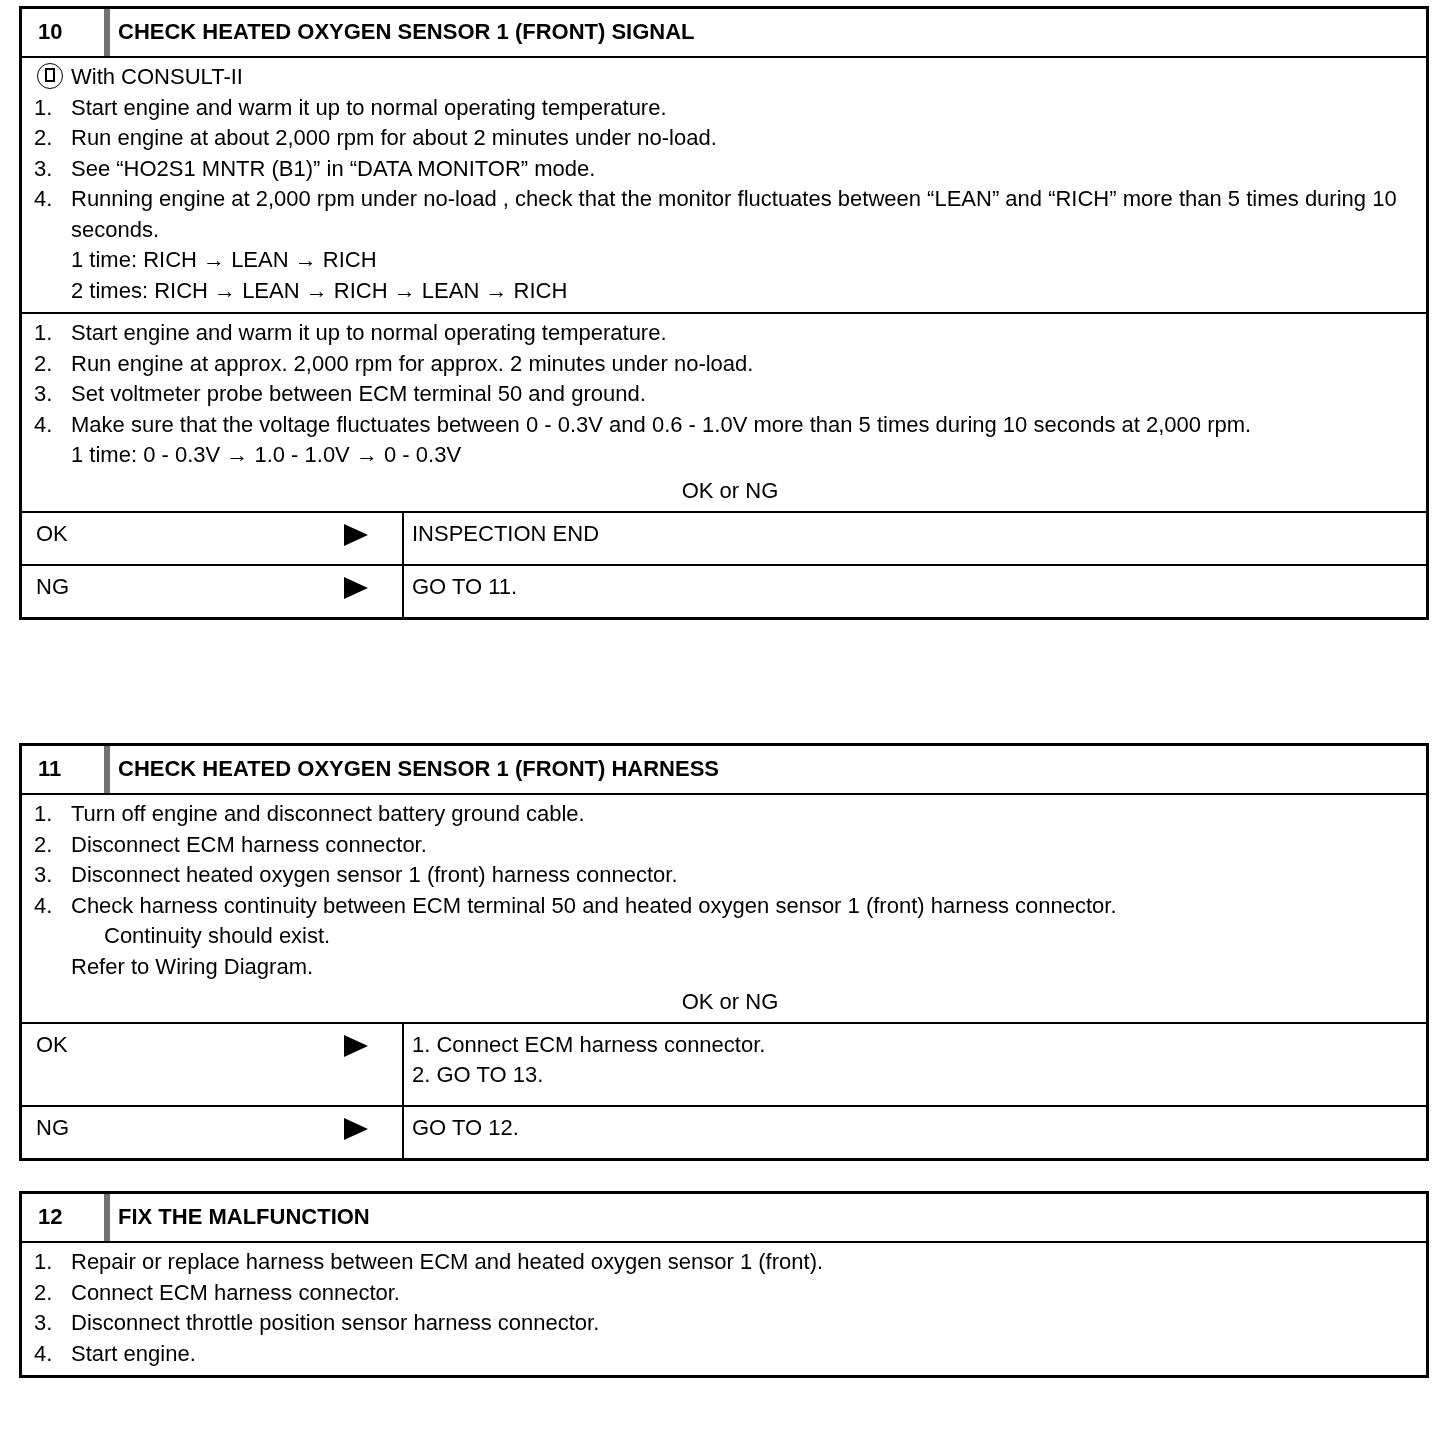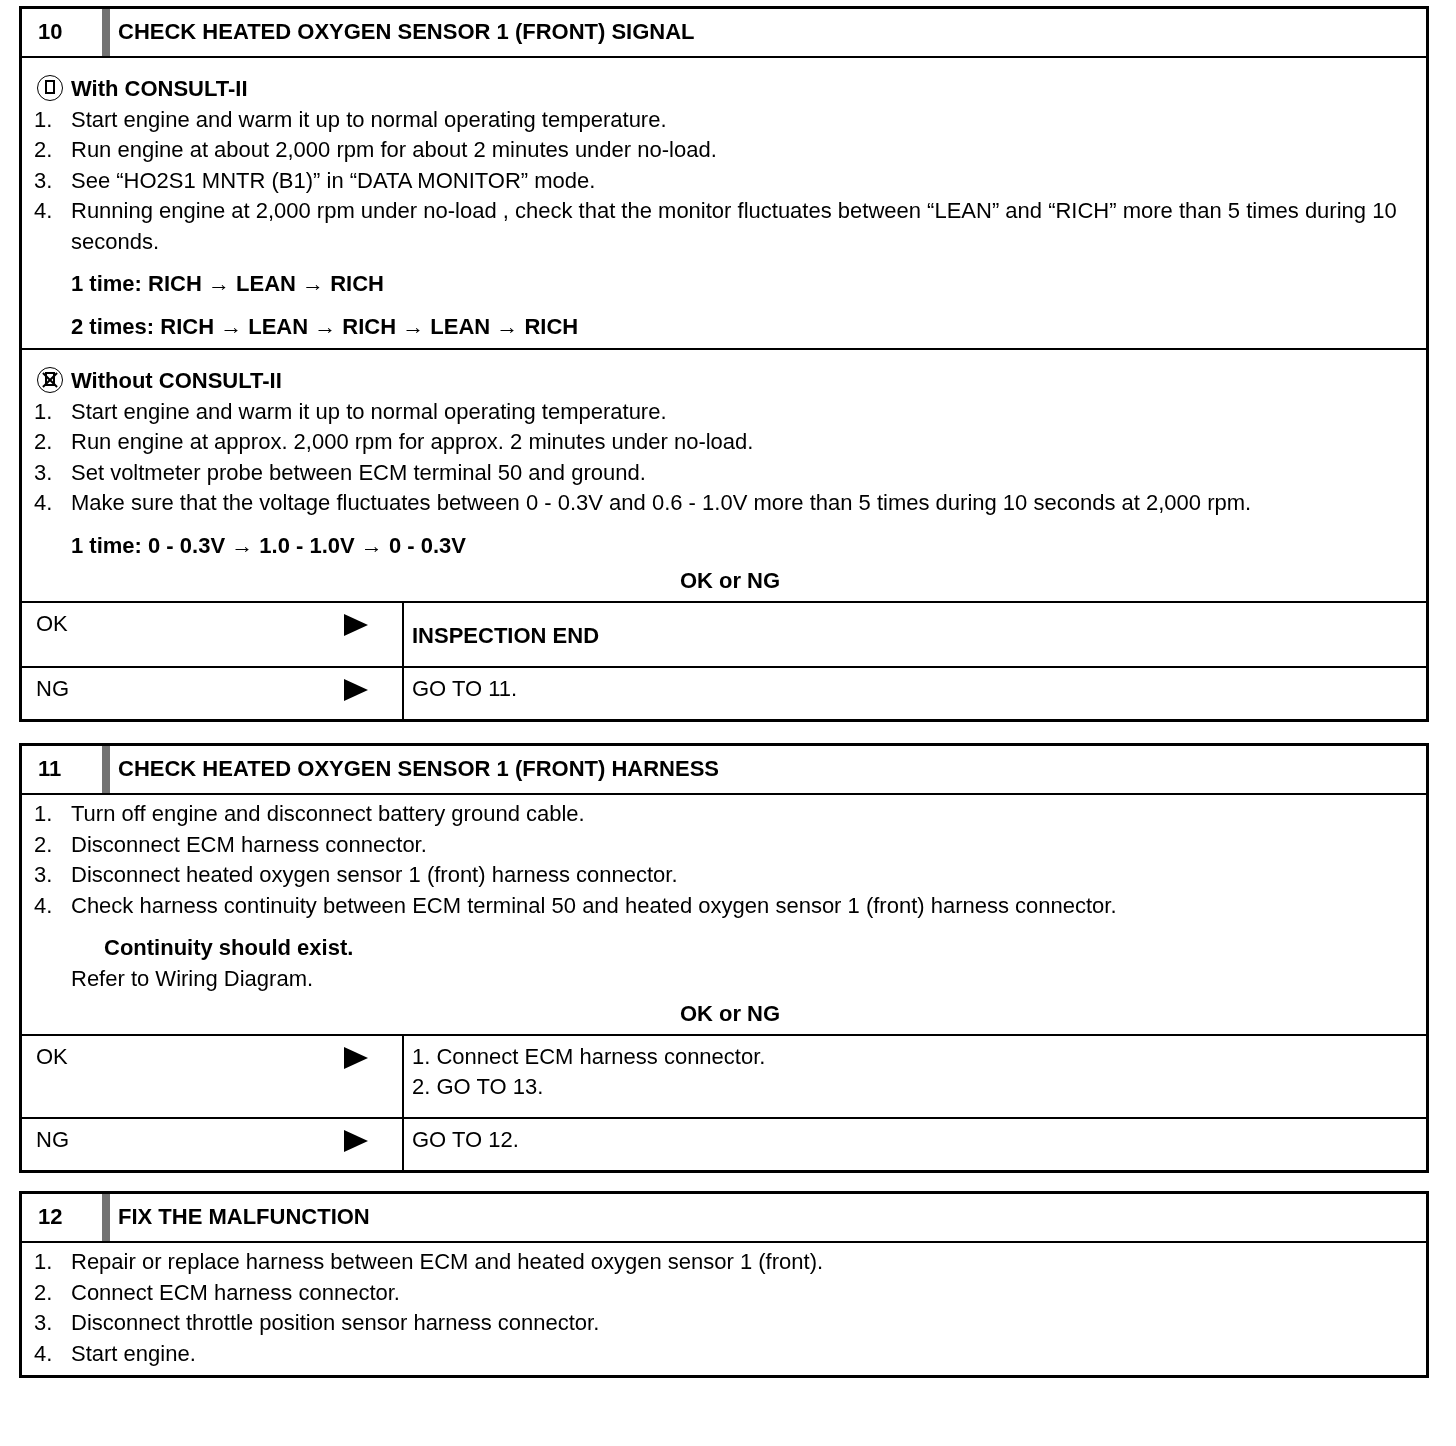--- a/index.html
+++ b/index.html
@@ -1,30 +1,30 @@
 <!DOCTYPE html>
 <html><head>
   <meta charset="utf-8">
   <style>
     html, body { margin: 0; padding: 0; background: #ffffff; }
     body { width: 1456px; height: 1446px; position: relative; font-family: "Liberation Sans", sans-serif; color: #000; font-size: 22px; }
     .block { position: absolute; left: 19px; width: 1410px; border: 3px solid #000; box-sizing: border-box; }
     .hdr { display: flex; height: 47px; border-bottom: 2px solid #000; }
-    .hdr .num { width: 88px; border-right: 8px solid #737373; font-weight: bold; padding-left: 16px; line-height: 45px; box-sizing: border-box; }
+    .hdr .num { width: 88px; border-right: 6px solid #737373; font-weight: bold; padding-left: 16px; line-height: 45px; box-sizing: border-box; }
     .hdr .title { flex: 1; font-weight: bold; padding-left: 8px; line-height: 45px; }
     .body { padding: 4px 0 6px 12px; }
     .line { height: 30.5px; line-height: 30.5px; white-space: nowrap; }
-    .bold { font-weight: bold; margin-top: 12px; }
+    .bold { font-weight: normal; }
     .ind { padding-left: 37px; }
     .ind2 { padding-left: 70px; }
     .item { display: flex; line-height: 30.5px; }
     .item .n { width: 37px; flex: none; }
     .item .t { flex: 1; padding-right: 10px; }
     .section-sep { border-top: 2px solid #000; }
-    .okng { text-align: center; font-weight: bold; padding-left: 0; height: 34px; line-height: 40px; }
+    .okng { text-align: center; font-weight: normal; padding-left: 0; height: 34px; line-height: 40px; }
     .res { display: flex; border-top: 2px solid #000; }
     .res .l { width: 382px; border-right: 2px solid #000; display: flex; justify-content: space-between; padding-left: 14px; padding-right: 34px; box-sizing: border-box; line-height: 30px; padding-top: 6px; padding-bottom: 6px; gap: 48px; }
     .res .r { flex: 1; padding-left: 8px; line-height: 30px; padding-top: 6px; padding-bottom: 15px; }
     .arrow { display: inline-block; width: 0; height: 0; border-top: 11px solid transparent; border-bottom: 11px solid transparent; border-left: 24px solid #000; margin-top: 5px; }
     .ico { display: inline-block; width: 26px; height: 26px; border-radius: 50%; border: 1px solid #000; box-sizing: border-box; position: relative; vertical-align: -5px; margin-right: 8px; margin-left: 3px; }
     .ico .inner { position: absolute; left: 7px; top: 4px; width: 10px; height: 14px; border: 2px solid #000; box-sizing: border-box; }
     .ico .x1, .ico .x2 { position: absolute; left: 2px; top: 11px; width: 20px; height: 2px; background: #000; }
     .ico .x1 { transform: rotate(45deg); } .ico .x2 { transform: rotate(-45deg); }
   </style>
 </head>
@@ -50,21 +50,20 @@
         <span class="t">See “HO2S1 MNTR (B1)” in “DATA MONITOR” mode.</span>
       </div>
     <div class="item">
         <span class="n">4.</span>
         <span class="t">Running engine at 2,000 rpm under no-load , check that the monitor fluctuates between “LEAN” and “RICH” more than 5 times during 10 seconds.</span>
       </div>
     <div class="line bold ind">1 time: RICH → LEAN → RICH</div>
     <div class="line bold ind">2 times: RICH → LEAN → RICH → LEAN → RICH</div>
   </div>
   <div class="body section-sep">
-    <div class="line bold"><span class="ico" style="margin-left:3px;"><span class="inner"></span><span class="x1"></span><span class="x2"></span></span><span>Without CONSULT-II</span></div>
     <div class="item">
         <span class="n">1.</span>
         <span class="t">Start engine and warm it up to normal operating temperature.</span>
       </div>
     <div class="item">
         <span class="n">2.</span>
         <span class="t">Run engine at approx. 2,000 rpm for approx. 2 minutes under no-load.</span>
       </div>
     <div class="item">
         <span class="n">3.</span>

